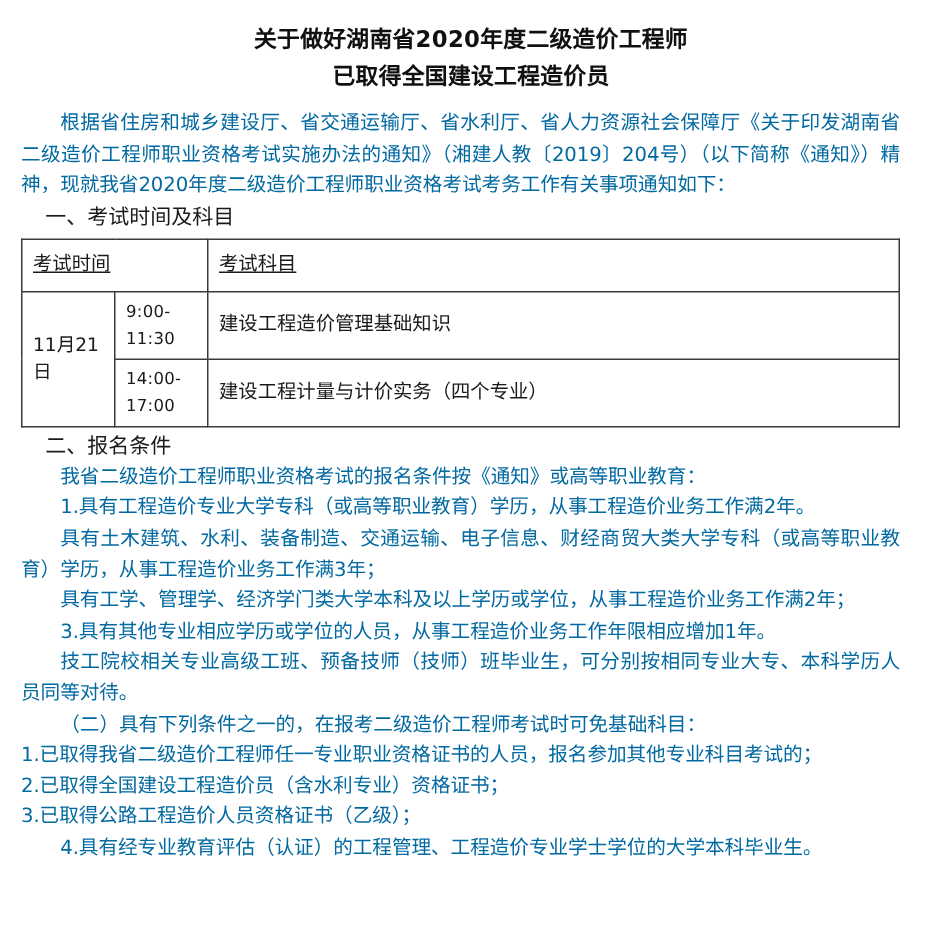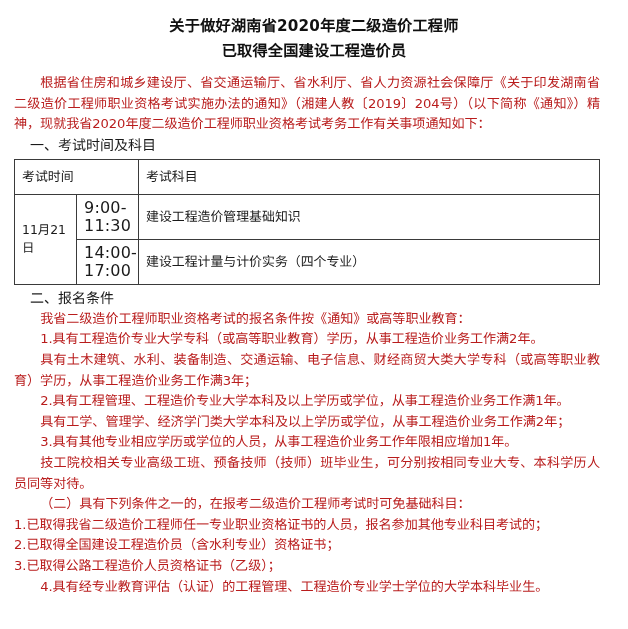--- a/index.html
+++ b/index.html
@@ -42,21 +42,21 @@
     padding: 0 28px 0 14px;
     margin-top: 9px;
   }
   p.para {
     margin: 0;
     font-size: 13.1px;
     line-height: 20.6px;
     text-align: justify;
     text-justify: inter-ideograph;
     letter-spacing: -0.05px;
-    color: #b91c1c;
+    color: #0369a1;
   }
   p.indent2 { text-indent: 2em; }
   p.indent0 { text-indent: 0; }
   .section-head {
     margin: 0;
     font-size: 14px;
     line-height: 21px;
     text-indent: 1.15em;
     color: #1a1a1a;
   }
@@ -73,23 +73,23 @@
     font-size: 12.9px;
     color: #1a1a1a;
   }
   table.exam-table td {
     border: 1px solid #3a3a3a;
     padding: 4px 6px 4px 7px;
     vertical-align: middle;
     line-height: 18px;
   }
   table.exam-table td.c1 { width: 110px; }
-  table.exam-table td.c2 { width: 128px; font-size: 16px; letter-spacing: 0.2px; }
+  table.exam-table td.c2 { width: 128px; font-size: 11px; letter-spacing: 0.2px; }
   table.exam-table td.c3 { width: auto; }
-  table.exam-table tr.hdr td { height: 26px; }
+  table.exam-table tr.hdr td { height: 26px; text-decoration: underline; }
   table.exam-table tr.bodyrow td { height: 28px; }
   td.date-cell {
     font-size: 12.4px;
     vertical-align: bottom;
     padding-bottom: 5px;
     margin-top: 20px;
   }
 </style>
 </head>
 <body>
@@ -125,21 +125,20 @@
       </tbody>
     </table>
   </div>
 
   <div class="body-block" style="margin-top:2px;">
     <p class="section-head">二、报名条件</p>
     <div id="paragraph-host">
         <p class="para indent2">我省二级造价工程师职业资格考试的报名条件按《通知》或高等职业教育：</p>
         <p class="para indent2">1.具有工程造价专业大学专科（或高等职业教育）学历，从事工程造价业务工作满2年。</p>
         <p class="para indent2">具有土木建筑、水利、装备制造、交通运输、电子信息、财经商贸大类大学专科（或高等职业教育）学历，从事工程造价业务工作满3年；</p>
-        <p class="para indent2">2.具有工程管理、工程造价专业大学本科及以上学历或学位，从事工程造价业务工作满1年。</p>
         <p class="para indent2">具有工学、管理学、经济学门类大学本科及以上学历或学位，从事工程造价业务工作满2年；</p>
         <p class="para indent2">3.具有其他专业相应学历或学位的人员，从事工程造价业务工作年限相应增加1年。</p>
         <p class="para indent2">技工院校相关专业高级工班、预备技师（技师）班毕业生，可分别按相同专业大专、本科学历人员同等对待。</p>
         <p class="para indent2">（二）具有下列条件之一的，在报考二级造价工程师考试时可免基础科目：</p>
         <p class="para indent0">1.已取得我省二级造价工程师任一专业职业资格证书的人员，报名参加其他专业科目考试的；</p>
         <p class="para indent0">2.已取得全国建设工程造价员（含水利专业）资格证书；</p>
         <p class="para indent0">3.已取得公路工程造价人员资格证书（乙级）；</p>
         <p class="para indent2">4.具有经专业教育评估（认证）的工程管理、工程造价专业学士学位的大学本科毕业生。</p>
       </div>
   </div>

